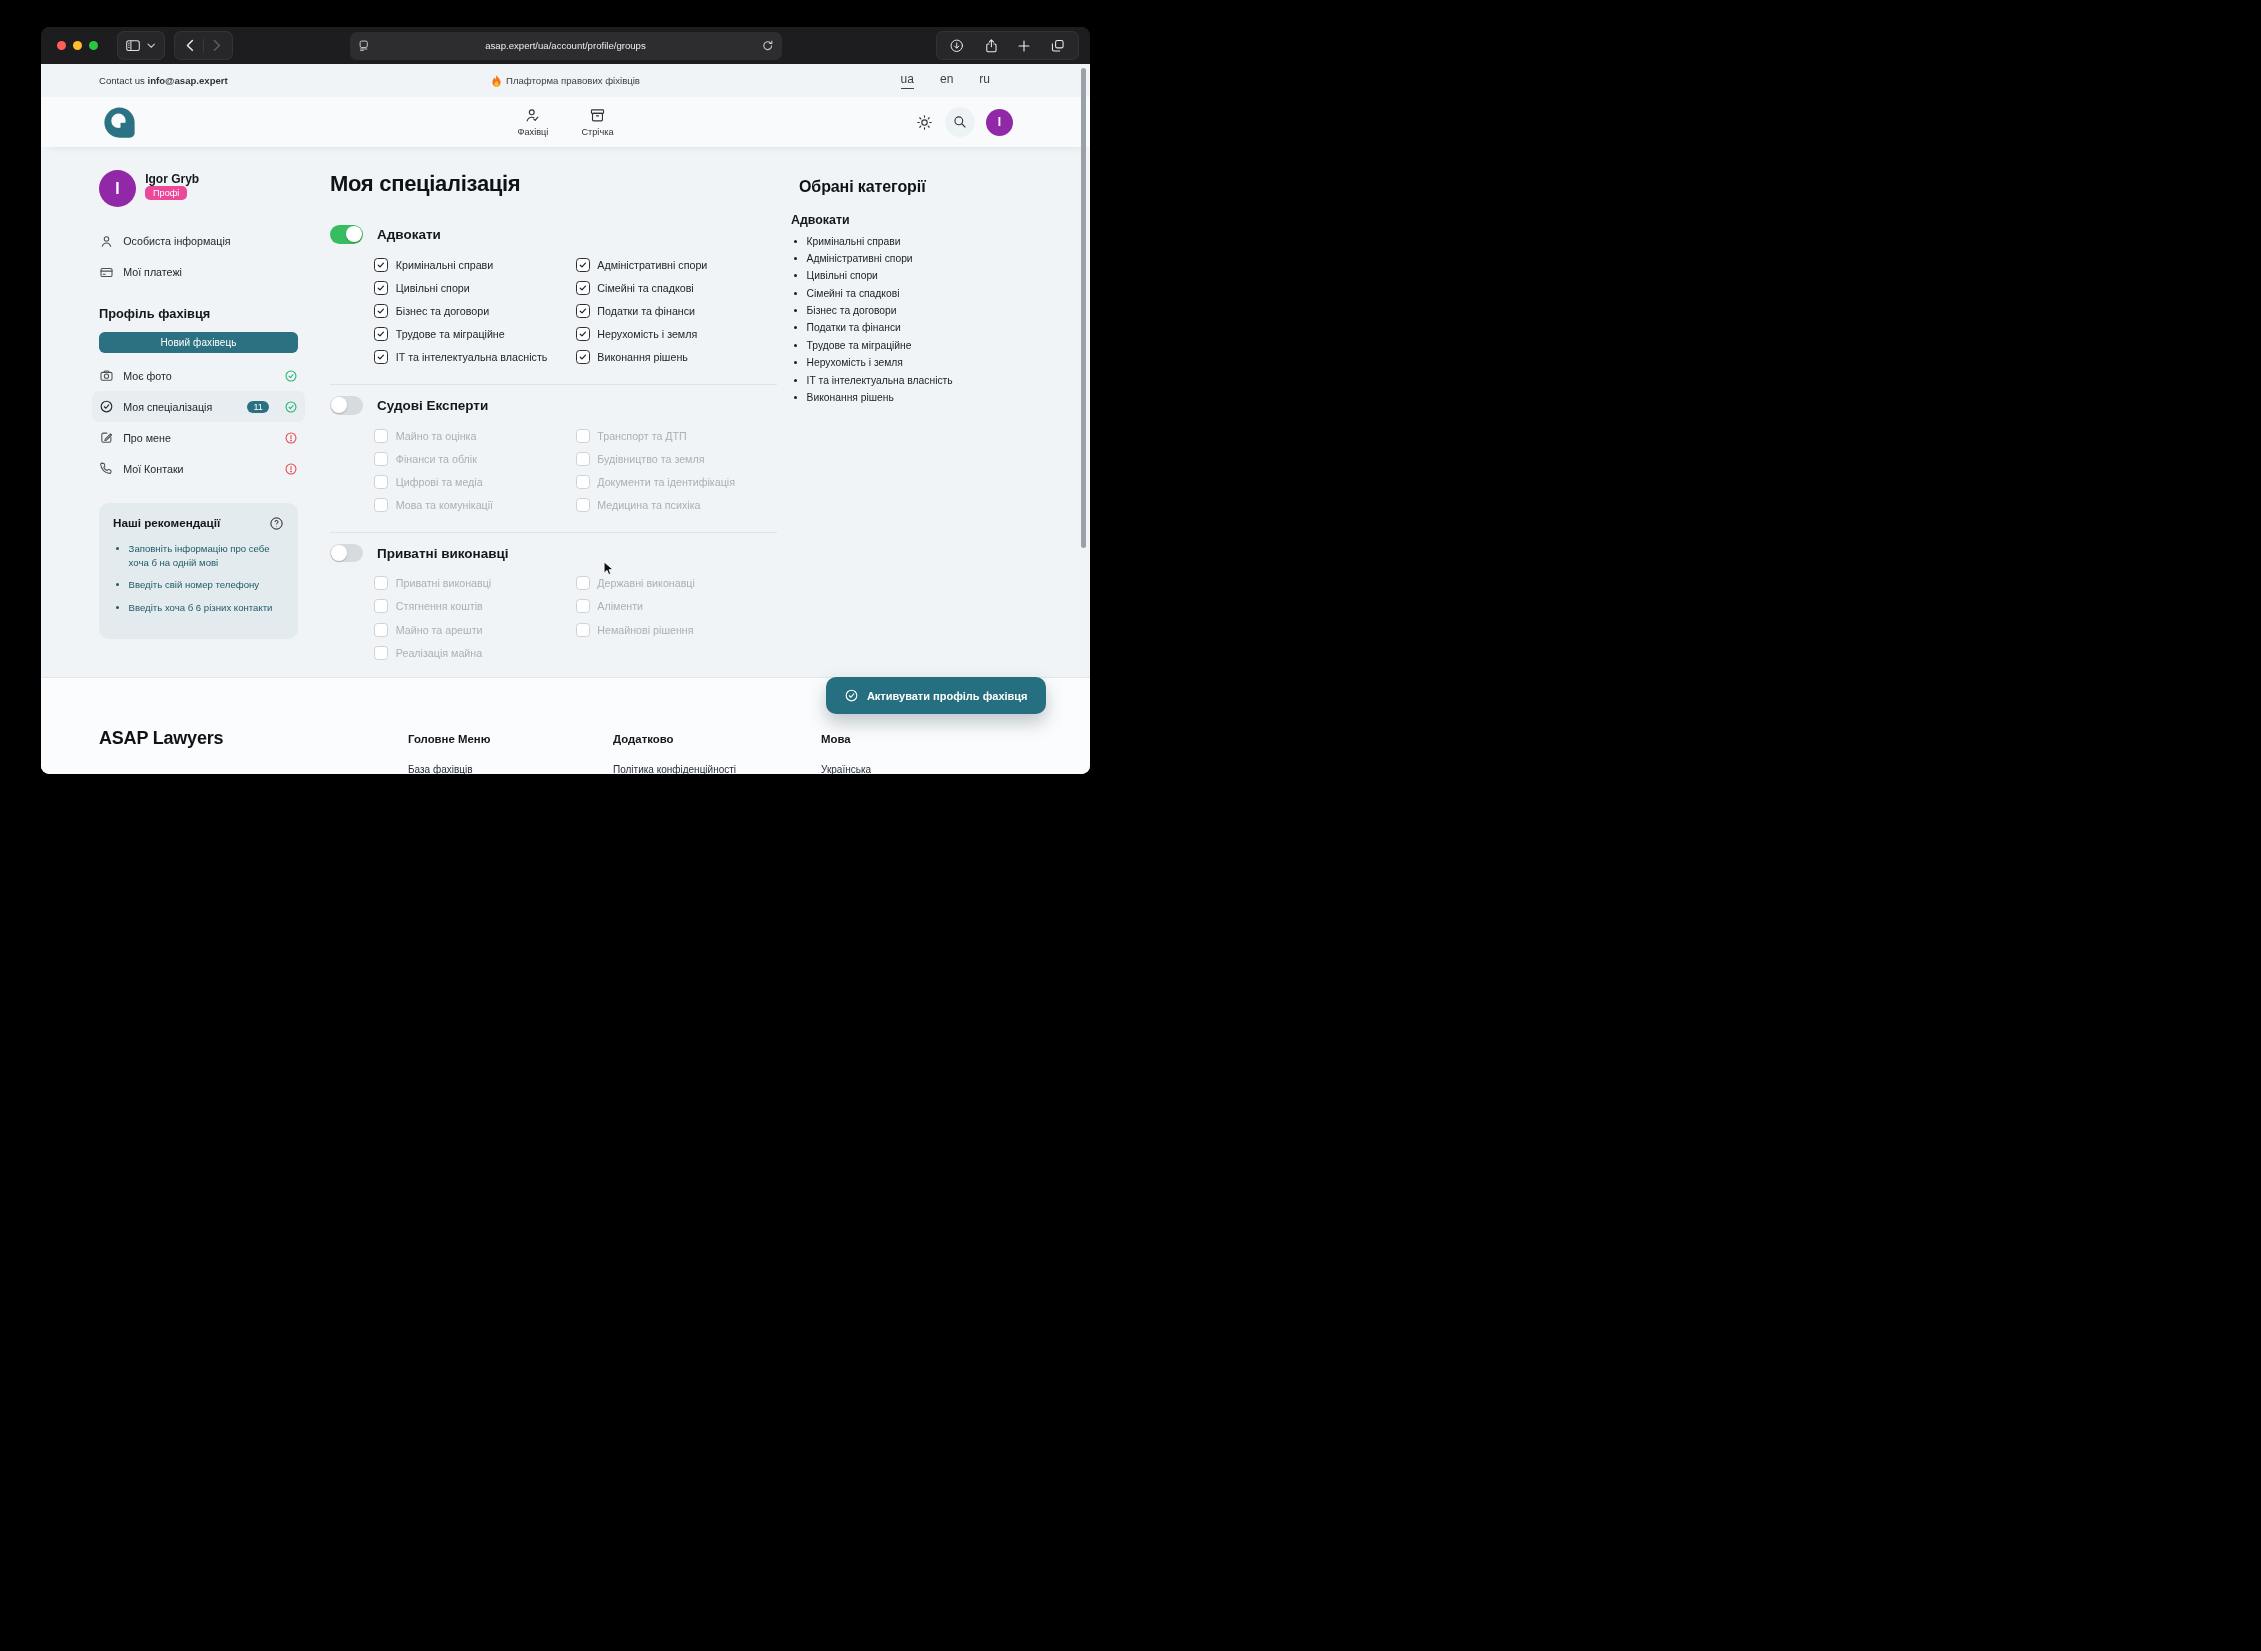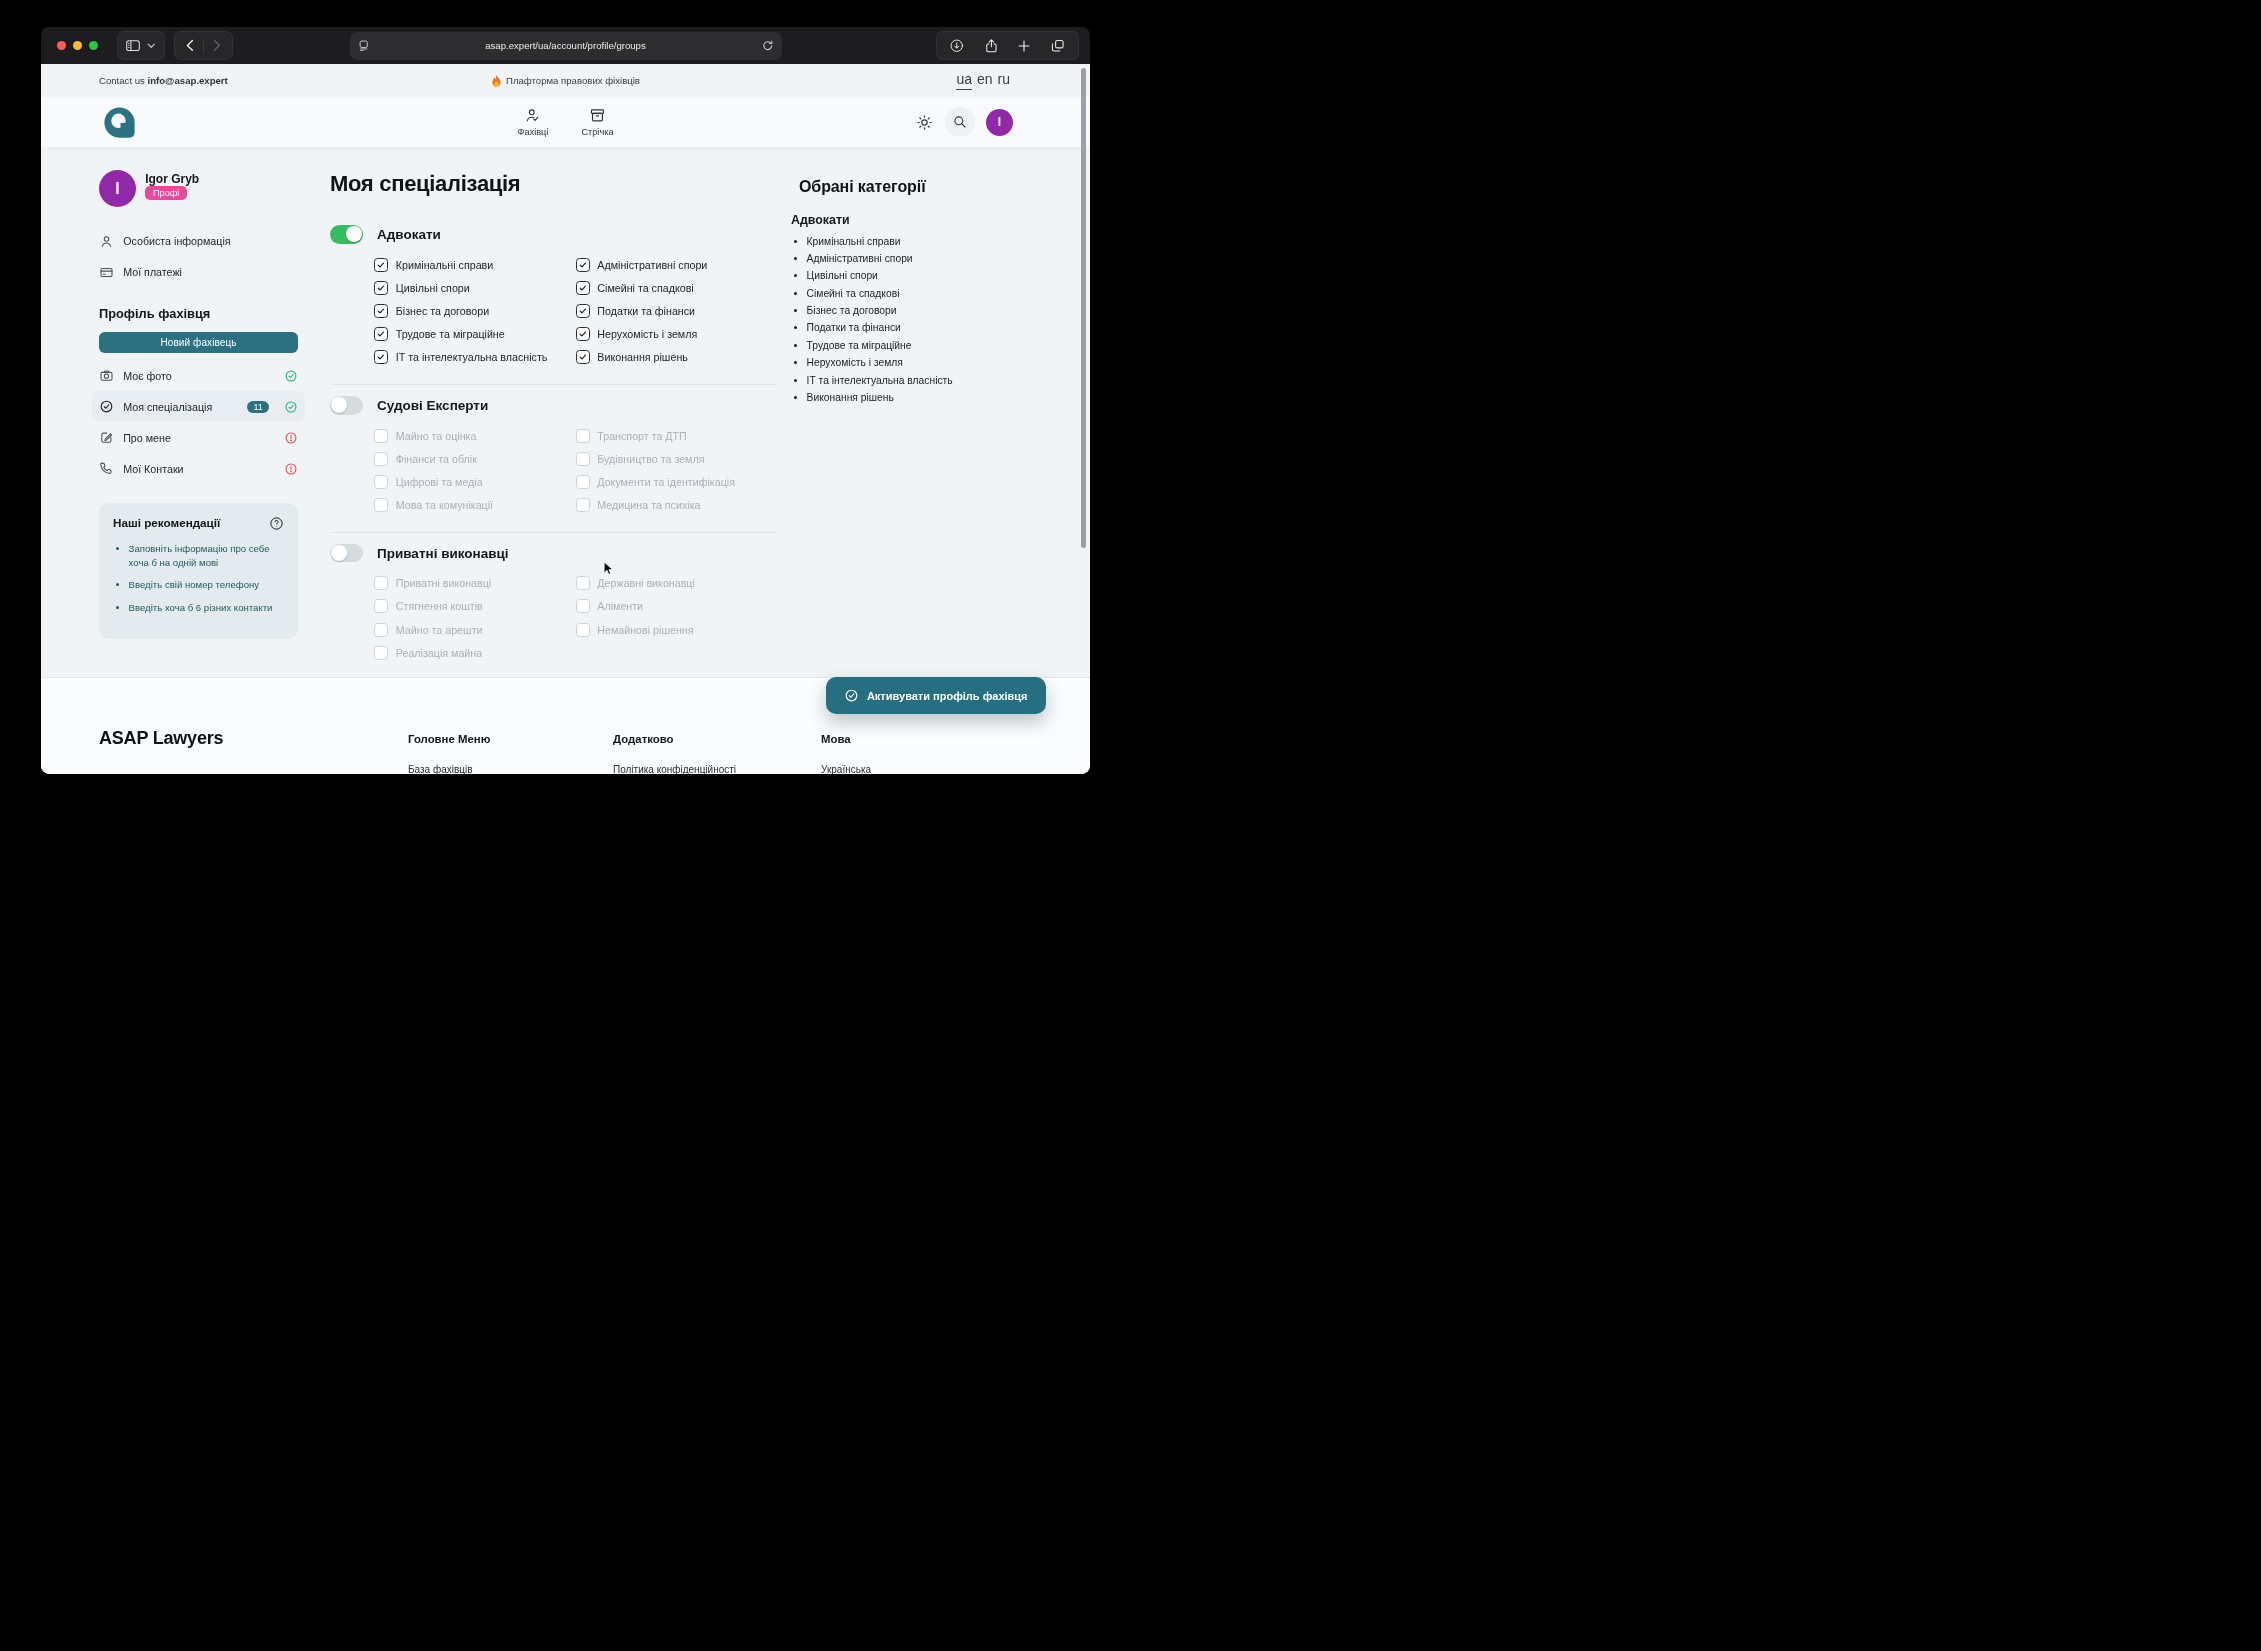--- a/index.html
+++ b/index.html
@@ -22,25 +22,25 @@
   .nav-pill{margin-left:8.5px;padding:0 2.8px;}
   .nav-btn{width:25.6px;height:21px;display:flex;align-items:center;justify-content:center;}
   .nav-sep{width:0.7px;height:14px;background:#3A3A3D;}
   .urlbar{position:absolute;left:50%;transform:translateX(-50%);width:432px;height:28px;background:#2D2D30;
     border-radius:7px;display:flex;align-items:center;justify-content:center;font-size:9.6px;color:#ECECED;}
   .urlbar .u-left{position:absolute;left:8.5px;}
   .urlbar .u-right{position:absolute;right:8.5px;}
   .right-cluster{margin-left:auto;padding:0 12.8px;gap:21px;}
   
   .page{position:absolute;top:37px;left:0;right:0;bottom:0;background:#F1F4F6;overflow:hidden;}
-  .top-strip{height:33px;display:flex;align-items:center;padding:0 80px 0 58px;position:relative;
+  .top-strip{height:33px;display:flex;align-items:center;padding:0 100px 0 58px;position:relative;
     font-size:9.6px;color:#2E343A;}
   .contact b{font-weight:700;}
   .tagline{position:absolute;left:50%;transform:translateX(-50%);display:flex;align-items:center;gap:5px;color:#3A4046;}
-  .langs{margin-left:auto;display:flex;gap:5px;color:#3A4046;font-size:14px;}
+  .langs{margin-left:auto;display:flex;gap:26px;color:#3A4046;font-size:12px;}
   .lang{cursor:default;padding-bottom:2.1px;}
   .lang.active{border-bottom:1.4px solid #3E444B;}
   .site-header{height:50px;display:flex;align-items:center;padding:0 77px 0 62px;background:#F8FAFC;
     box-shadow:0 5.7px 10px -8.5px rgba(20,40,60,.18);position:relative;}
   .header-nav{position:absolute;left:50%;transform:translateX(-50%);display:flex;gap:33px;}
   .hnav-item{display:flex;flex-direction:column;align-items:center;gap:2.1px;color:#2F353B;font-size:9.2px;}
   .header-actions{margin-left:auto;display:flex;align-items:center;gap:11.4px;}
   .search-circle{width:30px;height:30px;border-radius:50%;background:#EDF2F5;display:flex;align-items:center;justify-content:center;}
   .avatar{border-radius:50%;background:#9128A8;color:#fff;display:flex;align-items:center;justify-content:center;font-weight:700;}
   .avatar.sm{width:27px;height:27px;font-size:12px;}

